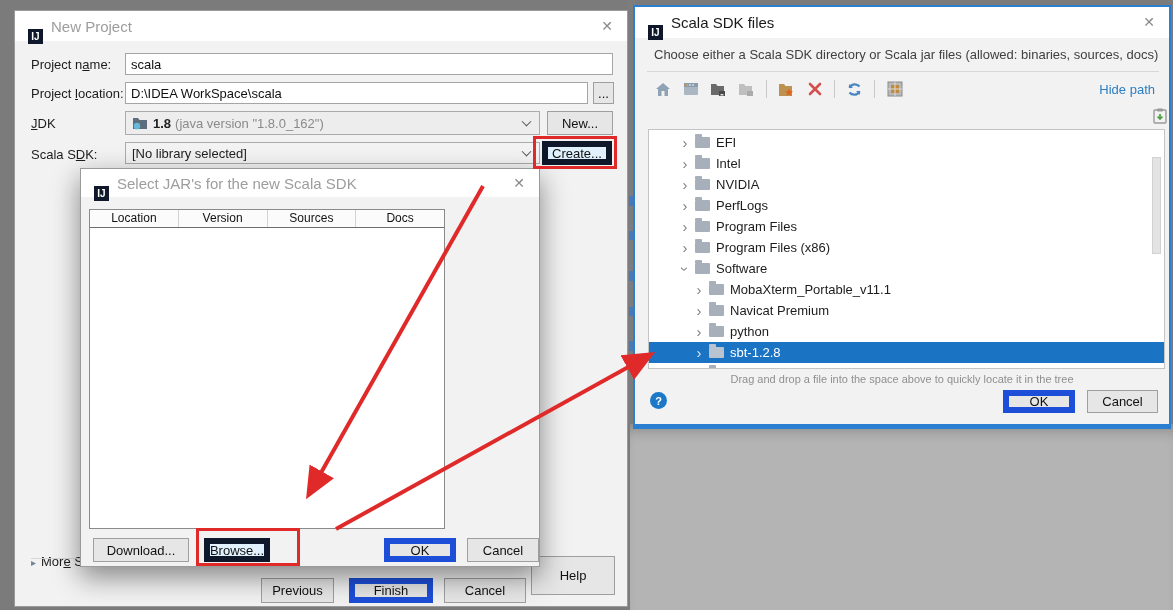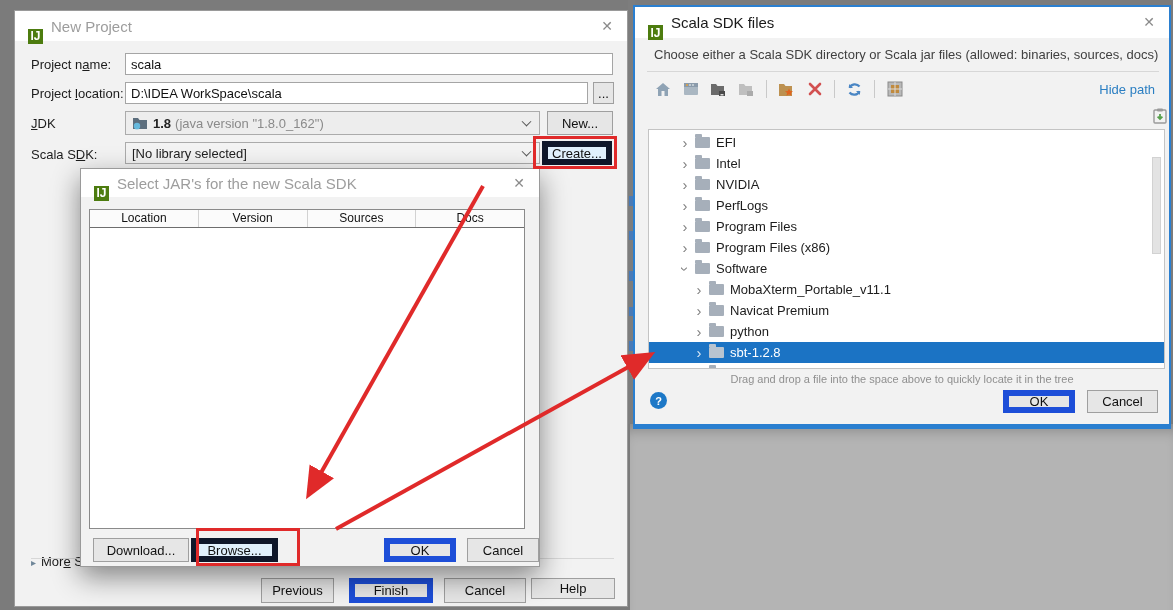--- a/index.html
+++ b/index.html
@@ -7,21 +7,21 @@
   body { background:#7b7b7b; font-family:"Liberation Sans", sans-serif; font-size:13px; color:#222; position:relative; }
 
   .abs { position:absolute; }
 
   
   .win { position:absolute; background:#f2f2f2; border:1px solid #9a9a9a; }
   .titlebar { position:relative; height:30px; background:#ffffff; display:flex; align-items:center; padding:0 10px 0 13px; }
   .titlebar .title { margin-left:8px; font-size:15px; }
   .title-inactive { color:#9d9d9d; }
   .title-active { color:#1a1a1a; }
-  .ij-logo { width:15px; height:15px; background:#4d7c0f; color:#fff; font-size:12px; font-weight:bold; display:flex; align-items:center; justify-content:center; letter-spacing:0; flex:none;margin-top:20px; }
+  .ij-logo { width:15px; height:15px; background:#0f172a; color:#fff; font-size:10px; font-weight:bold; display:flex; align-items:center; justify-content:center; letter-spacing:0; flex:none;margin-top:20px; }
   .close-x { position:absolute; right:12px; top:7px; width:16px; height:16px; color:#8a8a8a; font-size:14px; line-height:16px; text-align:center; cursor:pointer; }
 
   
   .btn { position:absolute; background:#e6e6e6; border:1px solid #9f9f9f; font-size:13px; color:#111; display:flex; align-items:center; justify-content:center; cursor:pointer; }
   .btn.default { border:6px solid #1d4ed8; }
   .btn.focused { background:#e0f0fc; border:6px solid #0f172a; }
   .input { position:absolute; background:#fff; border:1px solid #a5a5a5; font-size:13px; color:#111; padding:7px 5px; display:flex; align-items:center; white-space:nowrap; overflow:hidden; }
   .combo { position:absolute; background:#ededed; border:1px solid #ababab; display:flex; align-items:center; padding:0 24px 0 6px; font-size:13px; white-space:nowrap; overflow:hidden; cursor:pointer; }
   .caret { position:absolute; right:9px; top:50%; width:7px; height:7px; border-right:1.6px solid #555; border-bottom:1.6px solid #555; transform:translateY(-70%) rotate(45deg); }
   .mn { text-decoration:underline; }
@@ -123,41 +123,41 @@
 
   <div class="abs" style="left:16px; top:543px; color:#1c1c1c;">
     <span style="color:#6f8699; font-size:10px; margin-right:5px;">▸</span><span>Mor</span><span class="mn">e</span><span> S</span>
   </div>
 
   <div class="sep-line" style="left:16px; top:547px; width:583px;"></div>
 
   <div class="btn" style="left:246px; top:567px; width:73px; height:25px;">Previous</div>
   <div class="btn default" style="left:334px; top:567px; width:84px; height:25px;">Finish</div>
   <div class="btn" style="left:429px; top:567px; width:82px; height:25px;">Cancel</div>
-  <div class="btn" style="left:516px; top:567px; width:84px; height:21px;">Help</div>
+  <div class="btn" style="left:516px; top:545px; width:84px; height:39px;">Help</div>
 </div>
 
 <div class="win" style="left:80px; top:168px; width:460px; height:399px; z-index:2; box-shadow:0 10px 26px rgba(0,0,0,.45);">
   <div class="titlebar" style="height:28px;">
     <div class="ij-logo">IJ</div>
     <span class="title title-inactive">Select JAR's for the new Scala SDK</span>
     <span class="close-x" style="top:6px;">✕</span>
   </div>
 
-  <div class="jar-table" style="left:8px; top:40px; width:436px; height:320px;">
+  <div class="jar-table" style="left:8px; top:40px; width:356px; height:320px;">
     <div class="jar-head">
       <div class="jar-col">Location</div>
       <div class="jar-col">Version</div>
       <div class="jar-col">Sources</div>
       <div class="jar-col">Docs</div>
     </div>
   </div>
 
   <div class="btn" style="left:12px; top:369px; width:96px; height:24px;">Download...</div>
-  <div class="btn focused" style="left:110px; top:369px; width:87px; height:24px;">Browse...</div>
+  <div class="btn focused" style="left:123px; top:369px; width:66px; height:24px;">Browse...</div>
   <div class="btn default" style="left:303px; top:369px; width:72px; height:24px;">OK</div>
   <div class="btn" style="left:386px; top:369px; width:72px; height:24px;">Cancel</div>
 </div>
 
 <div class="win" style="left:633px; top:5px; width:538px; height:424px; border:2px solid #2a7fd0; border-bottom-width:5px; background:#f2f2f2; z-index:3;">
   <div class="titlebar" style="height:31px;">
     <div class="ij-logo">IJ</div>
     <span class="title title-active">Scala SDK files</span>
     <span class="close-x">✕</span>
   </div>

